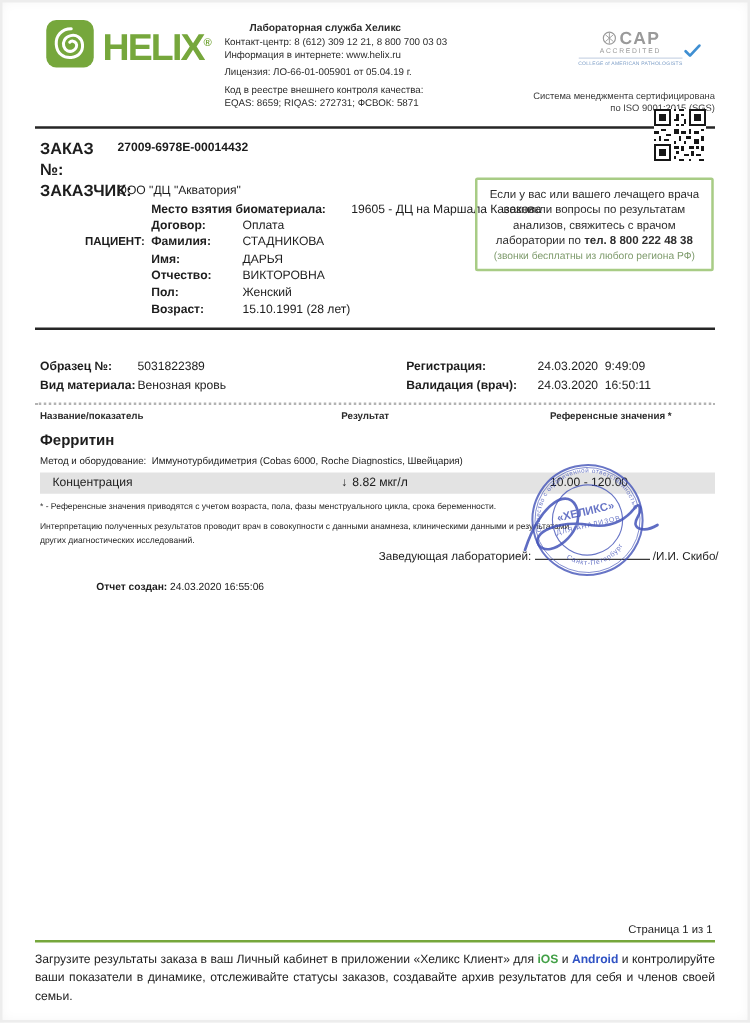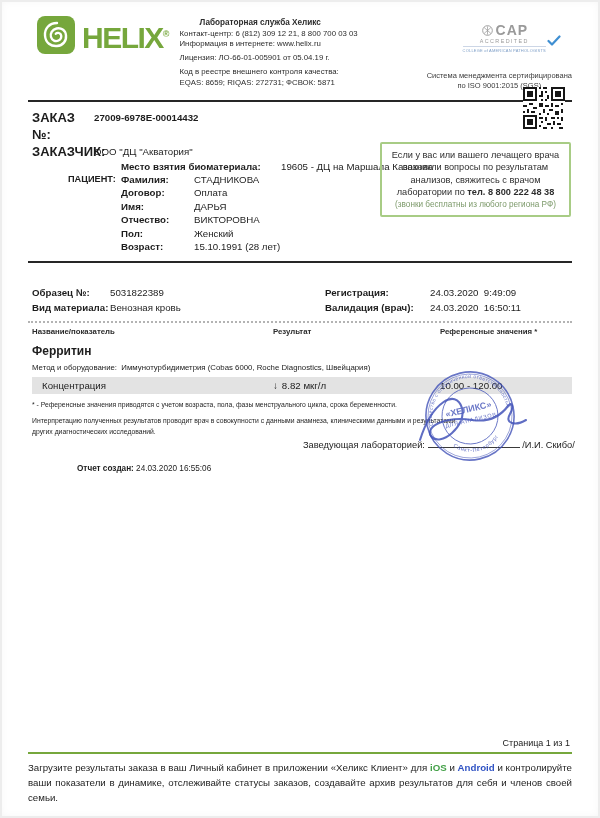--- a/index.html
+++ b/index.html
@@ -17,21 +17,21 @@
   .header-info { margin-left:10px; font-size:7.8px; line-height:1.34; padding-top:3px; color:#2c2c2c; }
   .hi-bold { font-weight:bold; font-size:8.2px;margin-left:20px; }
   .hi-group { margin-top:3.5px; }
   .header-right { margin-left:auto; text-align:right; }
   .cap { display:inline-block; text-align:center; margin:8px 26px 0 0; position:relative; }
   .cap-row { display:flex; align-items:center; justify-content:center; gap:2px; }
   .cap-title { font-size:14px; font-weight:bold; letter-spacing:1px; color:#9a9a9a; line-height:14px; }
   .cap-sub { font-size:5.4px; letter-spacing:1.4px; color:#9a9a9a; position:relative; margin-top:1px; }
   .cap-check { position:absolute; right:-15px; top:-3px; width:14px; height:11px; }
   .cap-org { font-size:4px; color:#7d9ec7; border-top:1px solid #ccd6e6; margin-top:1.5px; padding-top:1px; letter-spacing:.2px; white-space:nowrap; }
-  .iso { margin-top:15px; font-size:7.5px; color:#3c3c3c; line-height:1.4;text-align:center; }
+  .iso { margin-top:15px; font-size:7.5px; color:#3c3c3c; line-height:1.4; }
   .rule { border-top:2px solid #262626; margin:8px 28px 0; }
   
   .order-section { position:relative; padding:7px 28px 0 32px; font-size:9.7px; }
   .ol-row { display:flex; line-height:17px; }
   .ol-label { width:62px; font-weight:bold; font-size:13px; }
   .ol-value-bold { font-weight:bold; }
   .prow { display:flex; line-height:13.4px;margin-left:36px; }
   .p-c1 { width:53px; font-weight:bold; font-size:9.2px; }
   .p-key { width:73px; font-weight:bold; }
   .p-key-wide { width:160px; font-weight:bold; }
@@ -81,21 +81,21 @@
   <div class="header">
     <div class="logo">
       <svg class="logo-swirl" viewBox="0 0 40 40">
         <rect x="1" y="1" width="38" height="38" rx="8" fill="#76a73c"></rect>
         <path d="M21 8 C13 8 8.5 14 9 20.5 C9.5 28 15 31.5 21 31 C27 30.5 30.5 26 30 20.5 C29.5 15 25 12.5 20.5 13.5 C16 14.5 14 18.5 15 22 C16 25.5 19.5 27 22.5 25.5 C25 24.3 26 21.5 24.8 19.5 C23.6 17.6 21 17.4 19.8 18.8" fill="none" stroke="#ffffff" stroke-width="2.4" stroke-linecap="round"></path>
       </svg>
       <div class="logo-text"><span>HELIX</span><span class="reg">®</span></div>
     </div>
     <div class="header-info">
       <div class="hi-bold">Лабораторная служба Хеликс</div>
-      <div>Контакт-центр: 6 (812) 309 12 21, 8 800 700 03 03</div>
+      <div>Контакт-центр: 8 (612) 309 12 21, 8 800 700 03 03</div>
       <div>Информация в интернете: www.helix.ru</div>
       <div class="hi-group">Лицензия: ЛО-66-01-005901 от 05.04.19 г.</div>
       <div class="hi-group">Код в реестре внешнего контроля качества:</div>
       <div>EQAS: 8659; RIQAS: 272731; ФСВОК: 5871</div>
     </div>
     <div class="header-right">
       <div class="cap">
         <div class="cap-row">
           <svg width="13" height="13" viewBox="0 0 14 14">
             <circle cx="7" cy="7" r="5.2" fill="none" stroke="#9a9a9a" stroke-width="1"></circle>
@@ -128,28 +128,28 @@
       <span class="ol-label">ЗАКАЗЧИК:</span>
       <span>ООО "ДЦ "Акватория"</span>
     </div>
 
     <div class="prow">
       <span class="p-c1"></span>
       <span class="p-key-wide">Место взятия биоматериала:</span>
       <span>19605 - ДЦ на Маршала Казакова</span>
     </div>
     <div class="prow">
+      <span class="p-c1"></span>
+      <span class="p-key">Договор:</span>
+      <span>Оплата</span>
+    </div>
+    <div class="prow">
       <span class="p-c1">ПАЦИЕНТ:</span>
       <span class="p-key">Фамилия:</span>
       <span>СТАДНИКОВА</span>
-    </div>
-    <div class="prow">
-      <span class="p-c1"></span>
-      <span class="p-key">Договор:</span>
-      <span>Оплата</span>
     </div>
     <div class="prow">
       <span class="p-c1"></span>
       <span class="p-key">Имя:</span>
       <span>ДАРЬЯ</span>
     </div>
     <div class="prow">
       <span class="p-c1"></span>
       <span class="p-key">Отчество:</span>
       <span>ВИКТОРОВНА</span>

